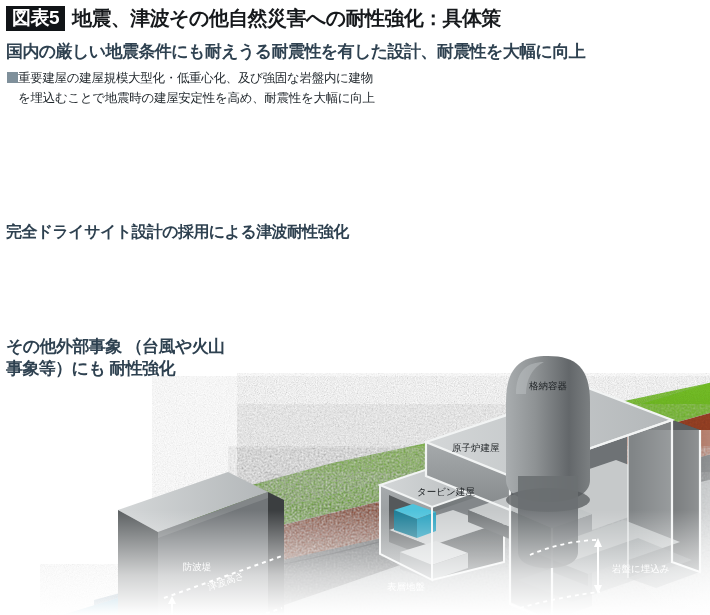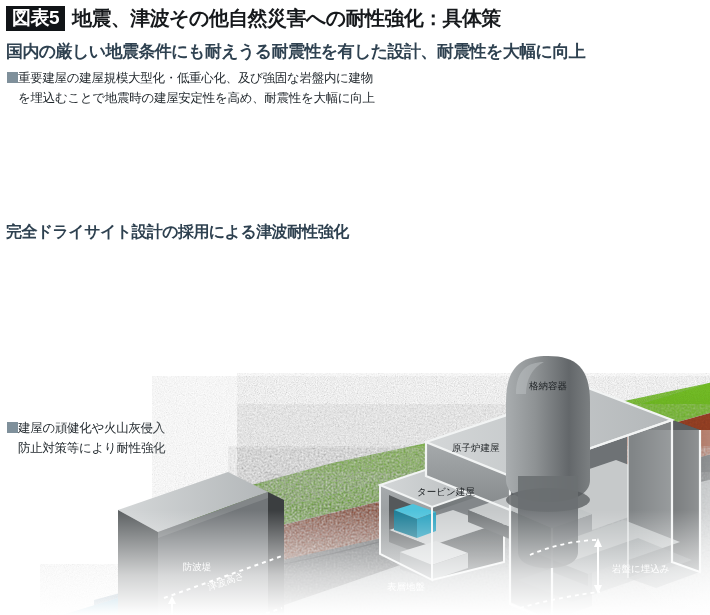--- a/index.html
+++ b/index.html
@@ -84,26 +84,24 @@
   <div class="bullet" id="b1">
     <span class="mark"></span>
     <span class="btext">重要建屋の建屋規模大型化・低重心化、及び強固な岩盤内に建物
 を埋込むことで地震時の建屋安定性を高め、耐震性を大幅に向上</span>
   </div>
 
 
   <div class="sec-head" id="head2">完全ドライサイト設計の採用による津波耐性強化</div>
 
 
-
-  <div class="bullet" id="b4">
-    <span class="mark"></span>
-    <span class="btext">建屋の頑健化や火山灰侵入
-防止対策等により耐性強化</span>
-  </div>
+  <div class="sec-head" id="head3">その他外部事象
+（台風や火山事象等）にも
+耐性強化</div>
+
 
   <div id="illus">
   <svg width="710" height="435" viewBox="0 0 710 435" xmlns="http://www.w3.org/2000/svg">
     <defs>
       <linearGradient id="gGrass" x1="0" y1="0" x2="0" y2="1">
         <stop offset="0%" stop-color="#79c428"></stop>
         <stop offset="100%" stop-color="#4e9216"></stop>
       </linearGradient>
       <linearGradient id="gSoil" x1="0" y1="0" x2="0" y2="1">
         <stop offset="0%" stop-color="#9d4427"></stop>

